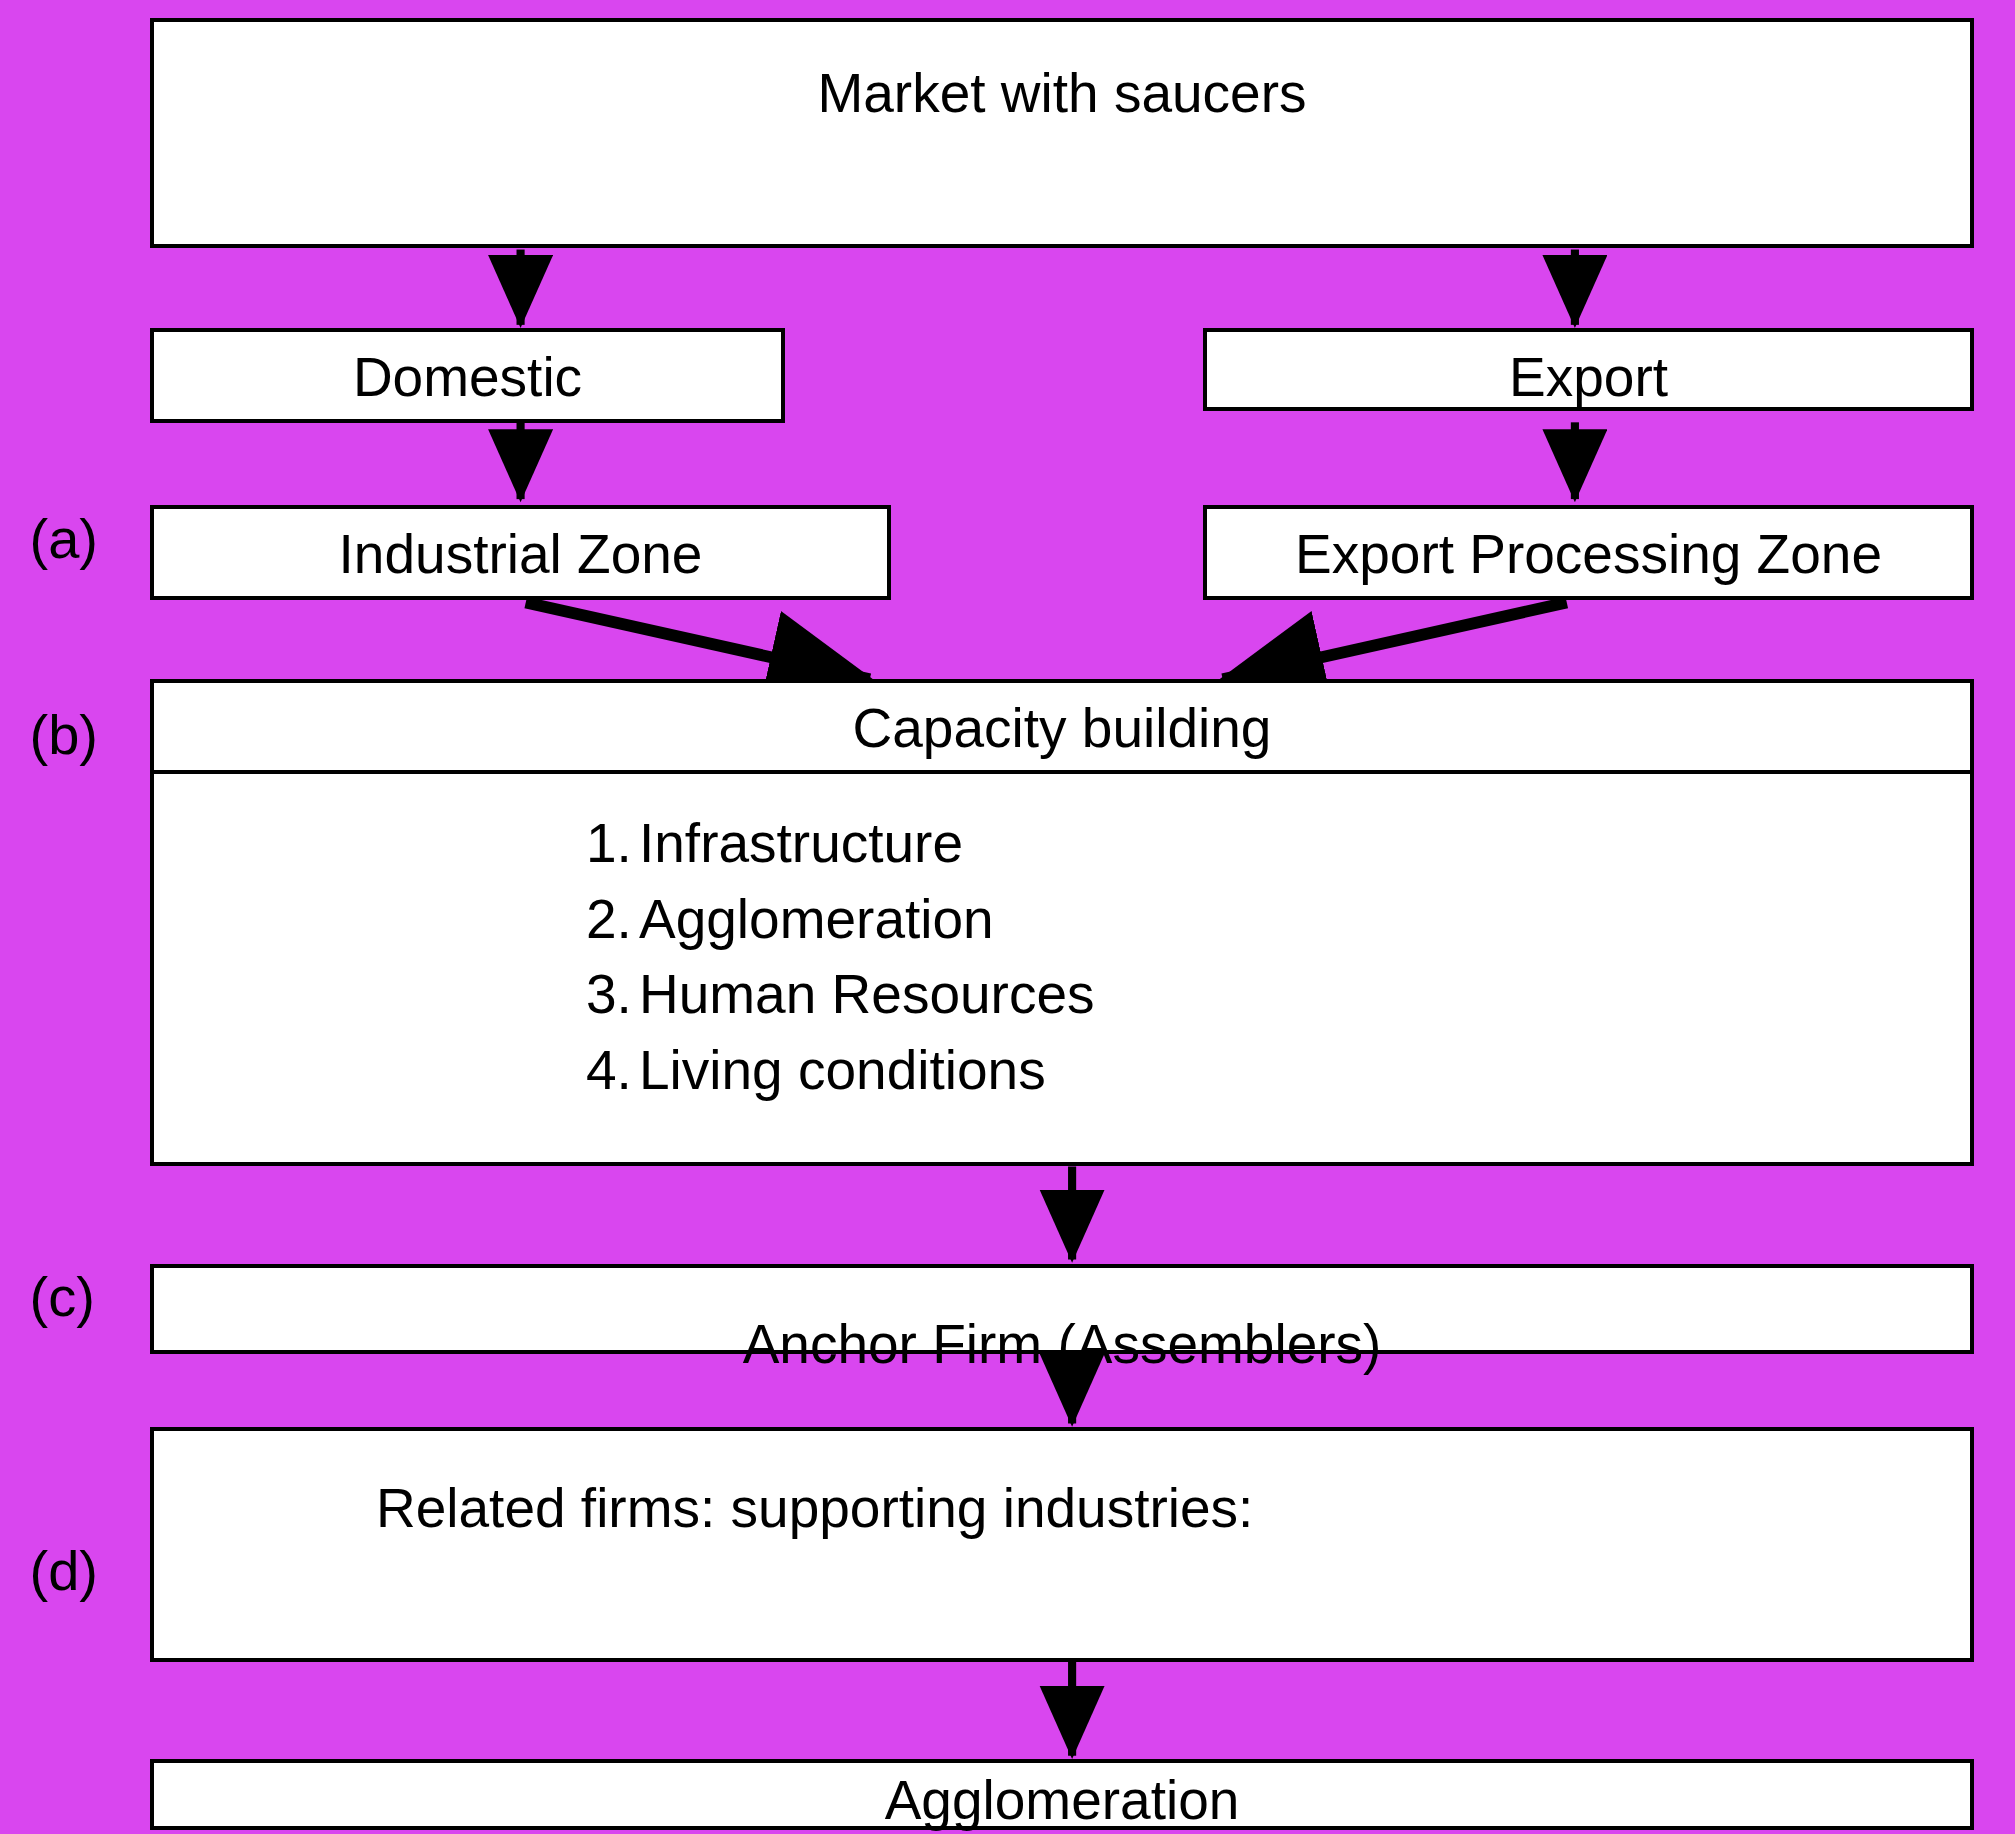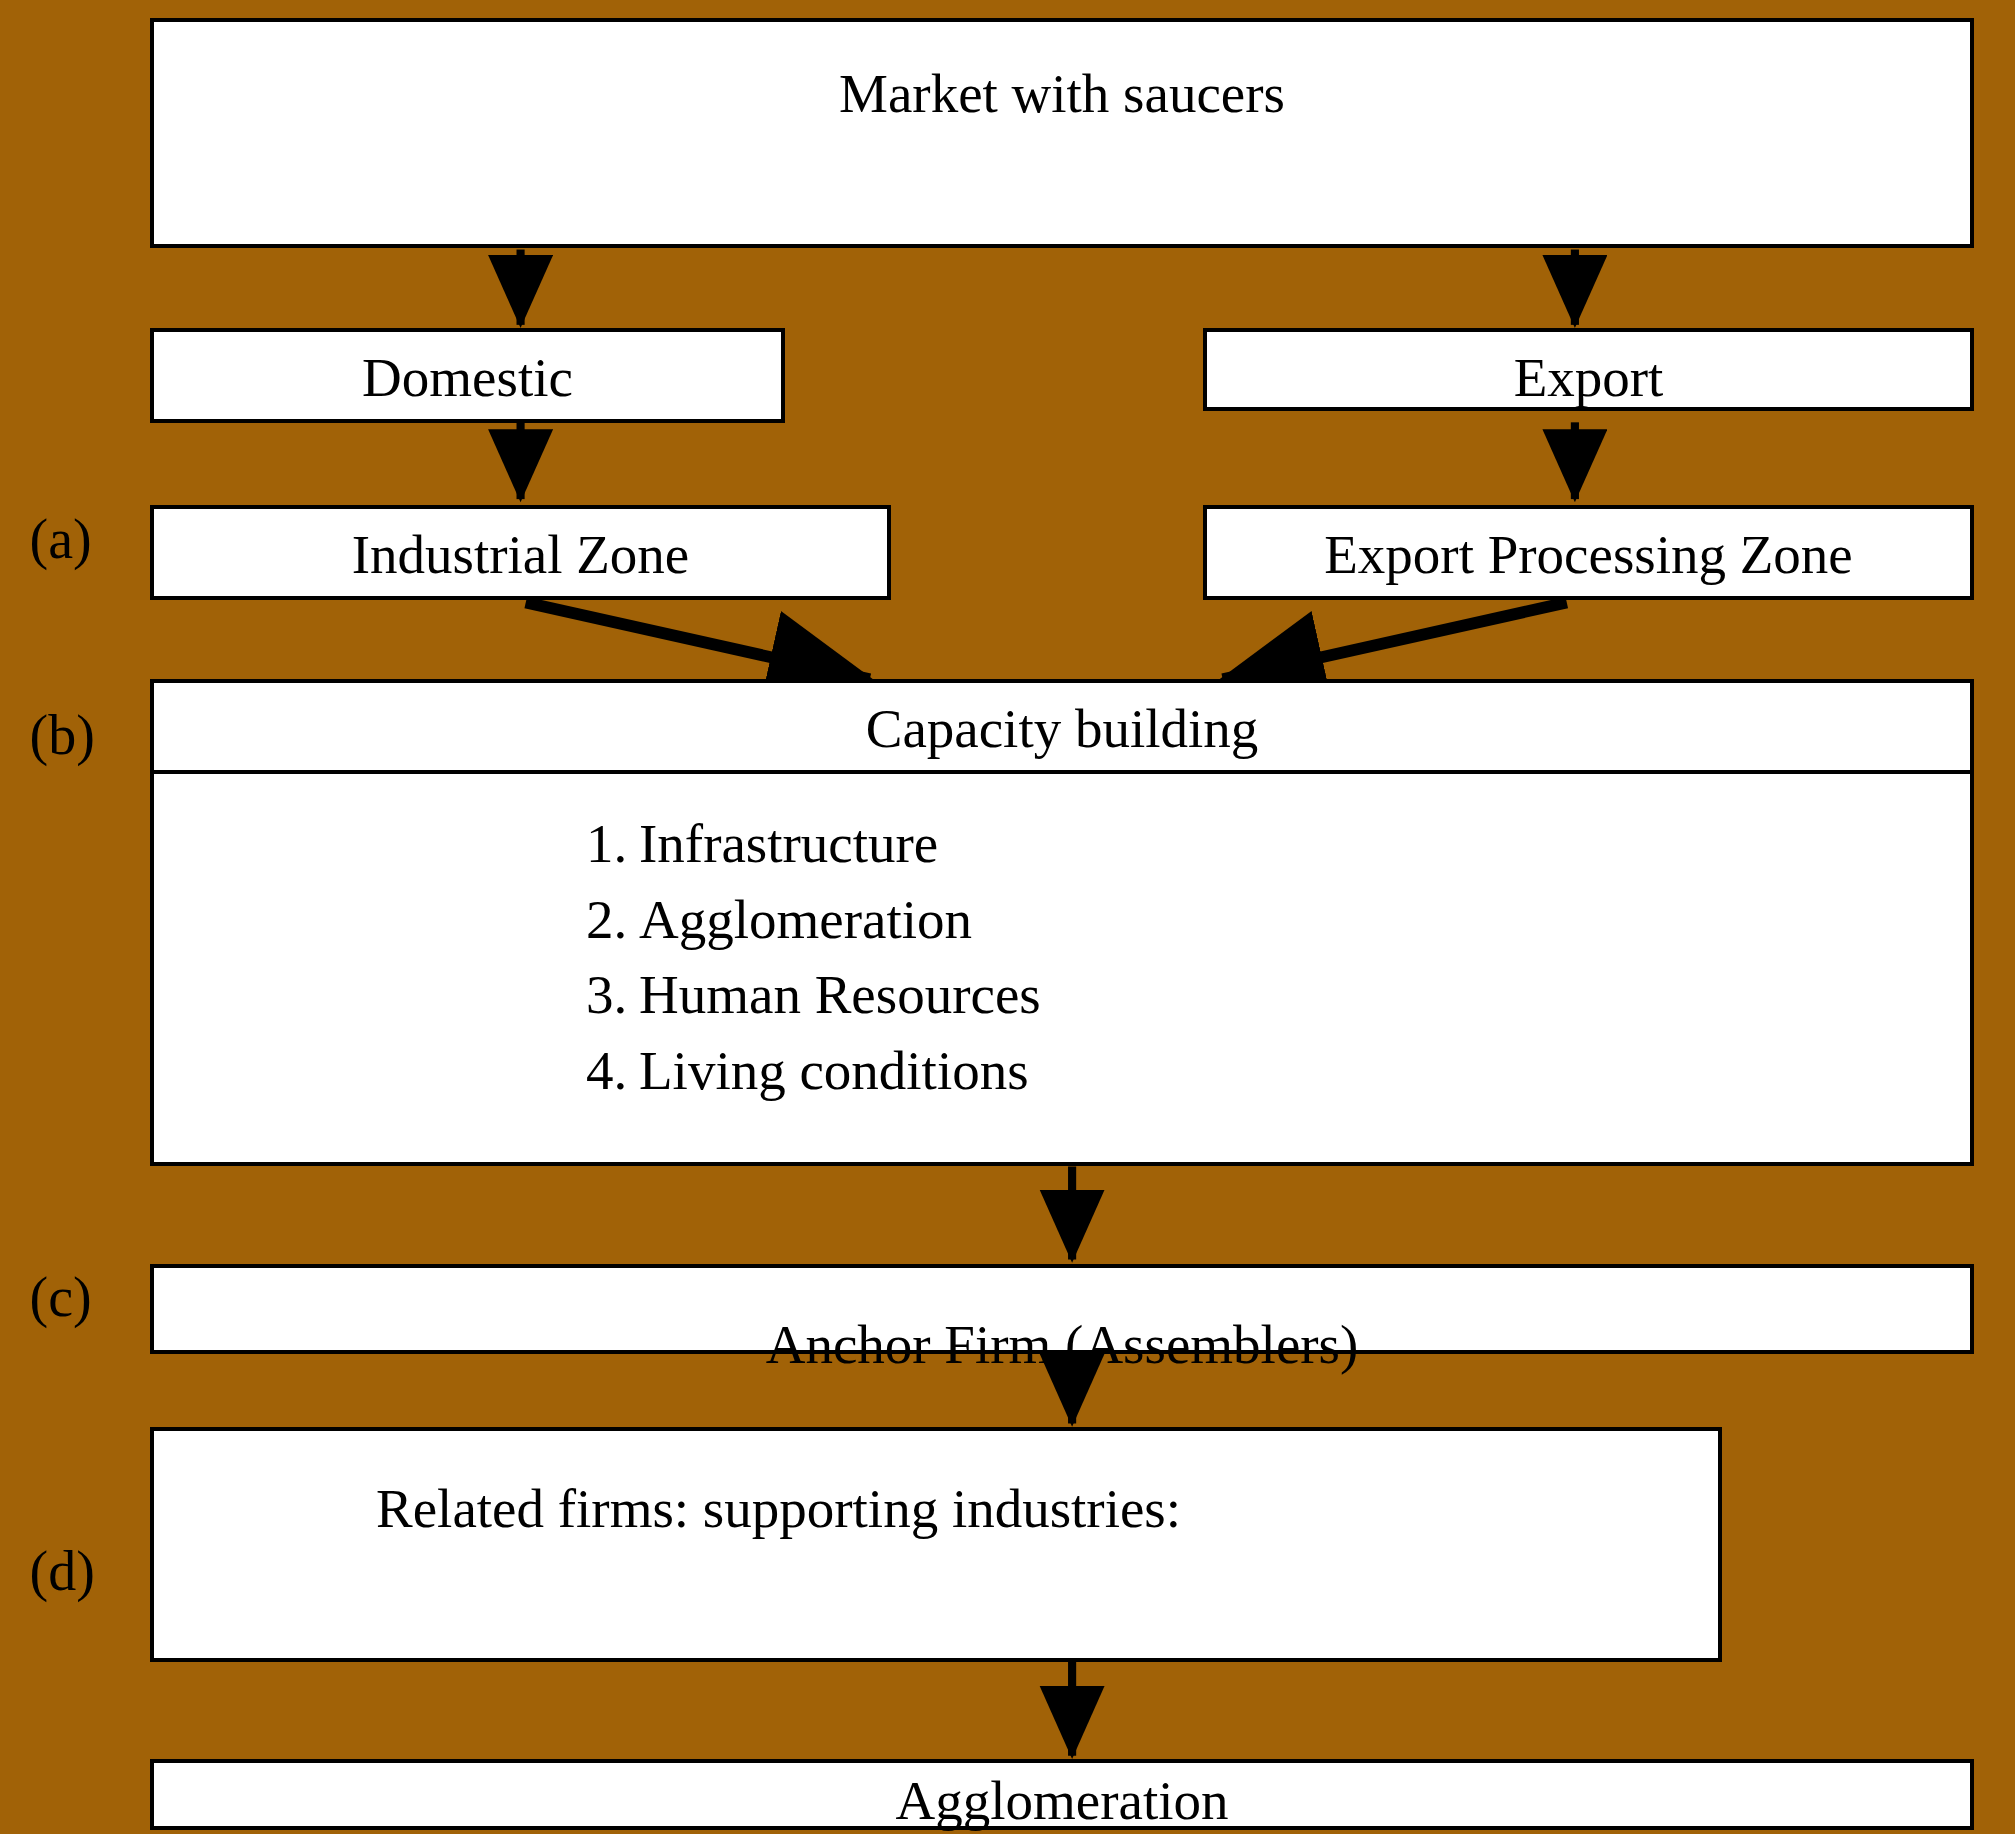--- a/index.html
+++ b/index.html
@@ -4,22 +4,22 @@
 <style>
   html, body {
     margin: 0;
     padding: 0;
     background: #ffffff;
   }
   #canvas {
     position: relative;
     width: 2015px;
     height: 1834px;
-    background: #a16207;
-    font-family: Liberation Serif, serif;
+    background: #d946ef;
+    font-family: Liberation Sans, sans-serif;
     color: #000000;
     overflow: hidden;
   }
   .box {
     position: absolute;
     border: 4.4px solid #000000;
     background: #ffffff;
     box-sizing: border-box;
   }
   .box-label {
@@ -156,21 +156,21 @@
   </div>
 
   <div class="stage-label" style="left:29.5px; top:1269px;">(c)</div>
 
   <div class="box" style="left:150px; top:1264px; width:1824px; height:90px;">
     <div class="box-label" style="top:16.2px;margin-top:33px;">Anchor Firm (Assemblers)</div>
   </div>
 
   <div class="stage-label" style="left:29.5px; top:1543px;">(d)</div>
 
-  <div class="box" style="left:150px; top:1427px; width:1572px; height:235px;">
+  <div class="box" style="left:150px; top:1427px; width:1824px; height:235px;">
     <div class="left-text" style="left:222px; top:50px;">Related firms: supporting industries:</div>
   </div>
 
   <div class="box" style="left:150px; top:1759px; width:1824px; height:71px;">
     <div class="box-label" style="top:10.3px;">Agglomeration</div>
   </div>
 
 </div>
 
 

